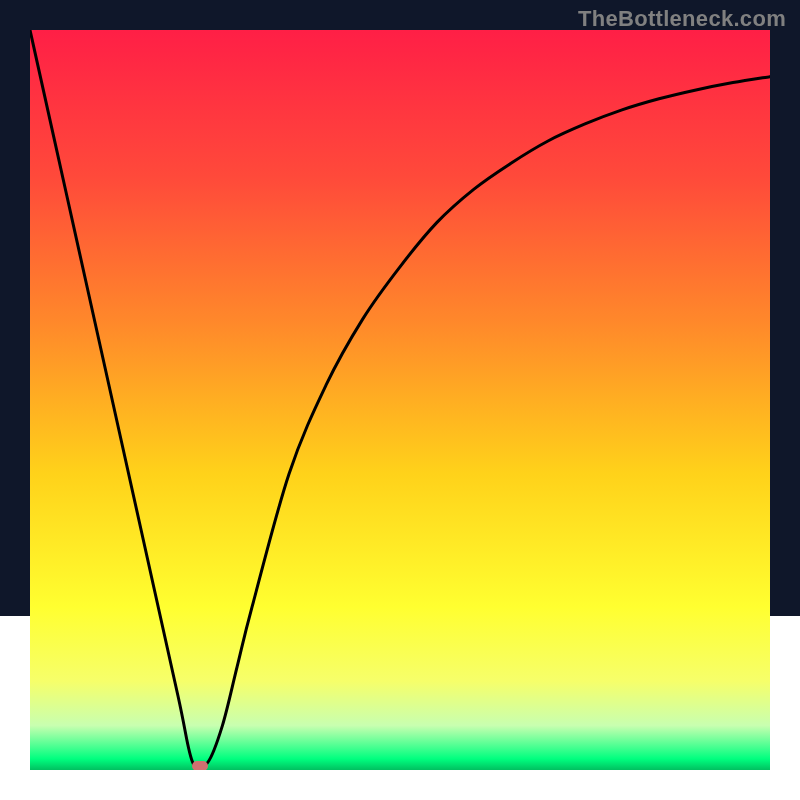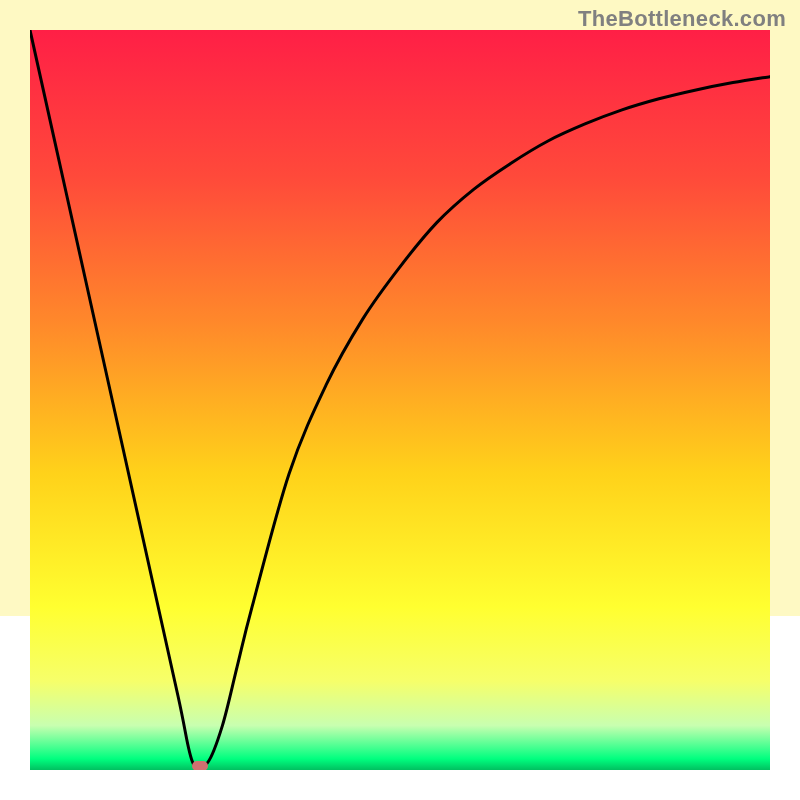--- a/index.html
+++ b/index.html
@@ -7,21 +7,21 @@
     padding: 0;
     width: 800px;
     height: 800px;
     overflow: hidden;
     font-family: Arial, Helvetica, sans-serif;
   }
   .frame {
     width: 800px;
     height: 616px;
     position: relative;
-    background: #fef9c3;
+    background: #0f172a;
   }
   .plot {
     position: absolute;
     left: 30px;
     top: 30px;
     width: 740px;
     height: 740px;
     overflow: hidden;
   }
   .plot svg {

